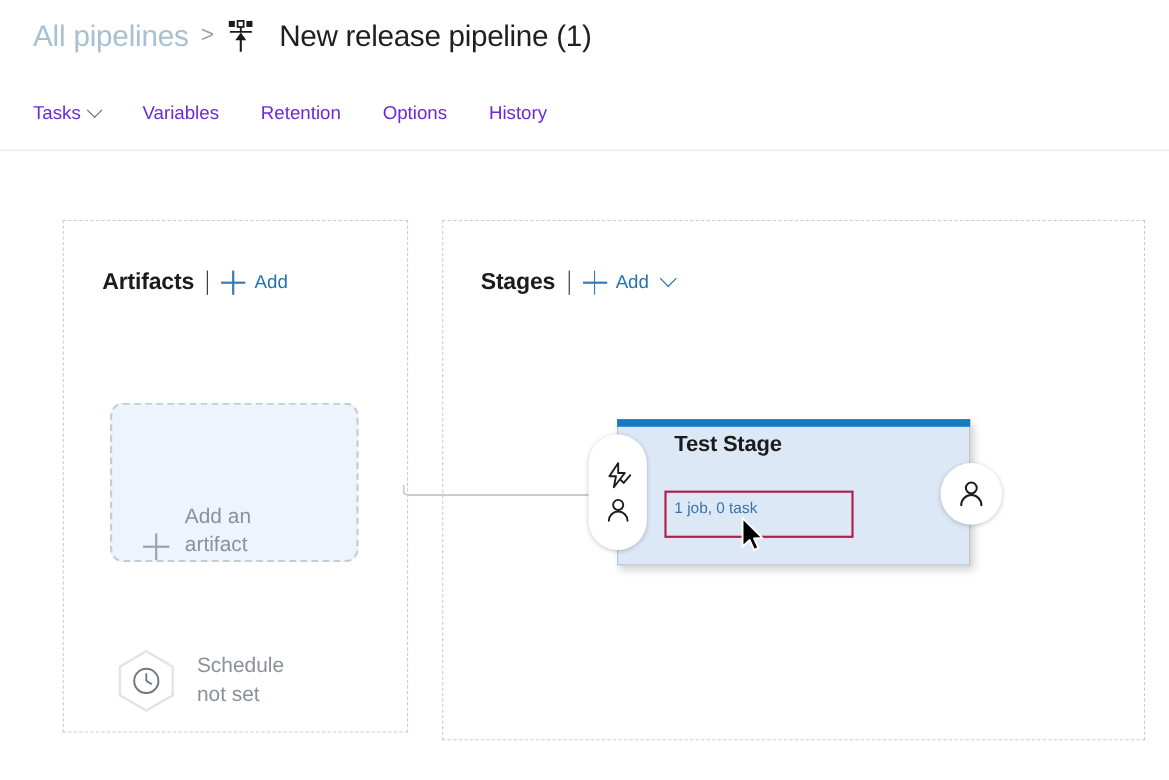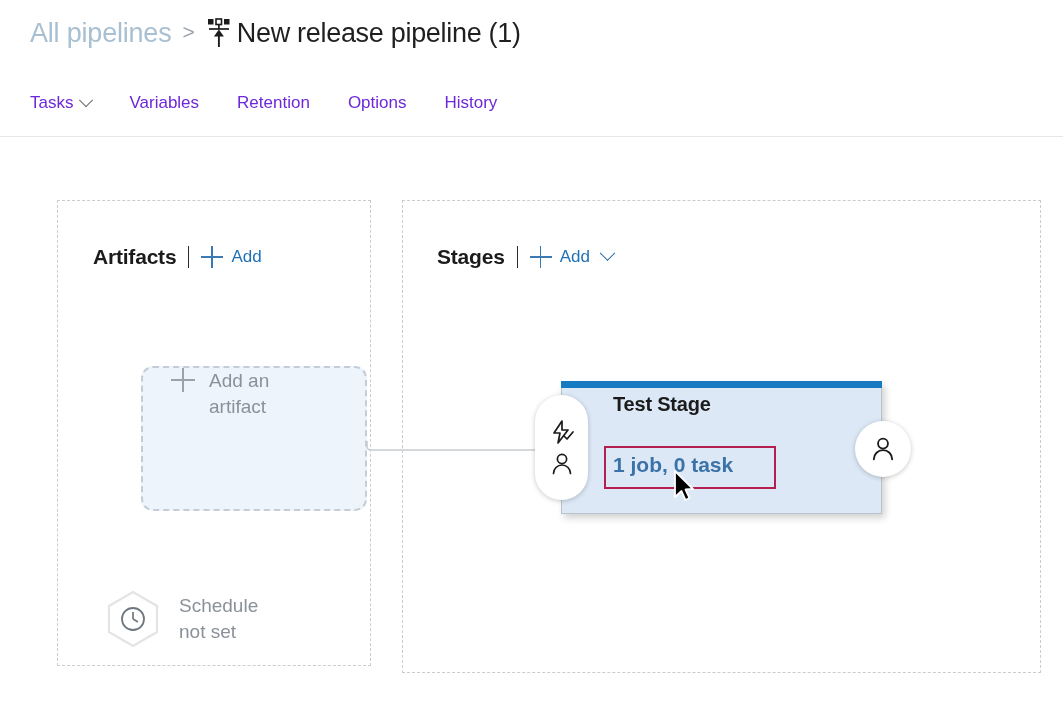--- a/index.html
+++ b/index.html
@@ -36,21 +36,21 @@
   }
   .crumb-sep {
     font-size: 21px;
     color: #9aa3ab;
     font-weight: 300;
     padding-bottom: 2px;
   }
   .crumb-current-wrap {
     display: flex;
     align-items: center;
-    gap: 5px;
+    gap: 22px;
   }
   .pipeline-icon {
     width: 26px;
     height: 30px;
     display: block;
   }
   .crumb-current {
     font-size: 27px;
     color: #1f1f1f;
     letter-spacing: -0.3px;
@@ -185,23 +185,22 @@
     position: absolute;
     left: 100px;
     top: 366px;
     width: 226px;
     height: 145px;
     background: #eef4fb;
     border: 2px dashed #c4cdd6;
     border-radius: 12px;
     box-sizing: border-box;
     display: flex;
-    align-items: flex-start;
-    cursor: pointer;
-    margin-left: 41px;
+    align-items: flex-end;
+    cursor: pointer;
   }
   .tile-plus {
     position: relative;
     width: 24px;
     height: 24px;
     margin-left: 28px;
     flex: none;
   }
   .tile-plus::before,
   .tile-plus::after {
@@ -274,25 +273,24 @@
     top: 393px;
     font-size: 20px;
     font-weight: bold;
     color: #1b1b1b;
     letter-spacing: -0.2px;
   }
   #jobs-tasks-link {
     position: absolute;
     left: 613px;
     top: 453px;
-    font-size: 21px;
+    font-size: 14px;
     color: #3b73a8;
     cursor: pointer;
     z-index: 6;
-    font-weight: bold;
   }
   #highlight-box {
     position: absolute;
     left: 604px;
     top: 446px;
     width: 172px;
     height: 43px;
     border: 2px solid #b51f4f;
     box-sizing: border-box;
     z-index: 5;

